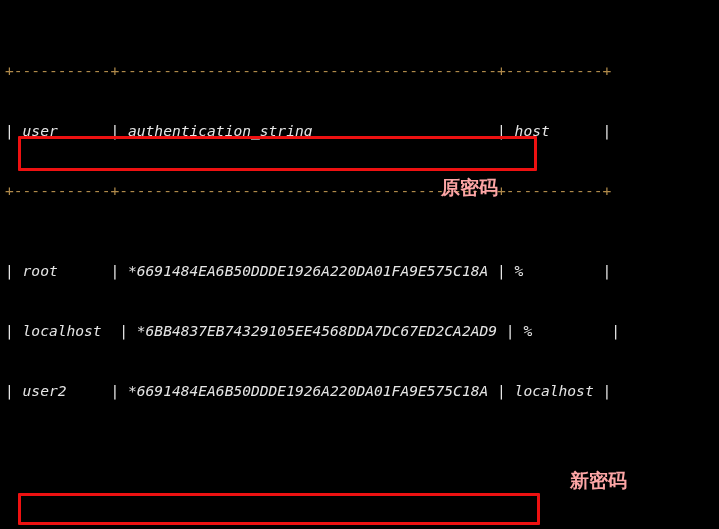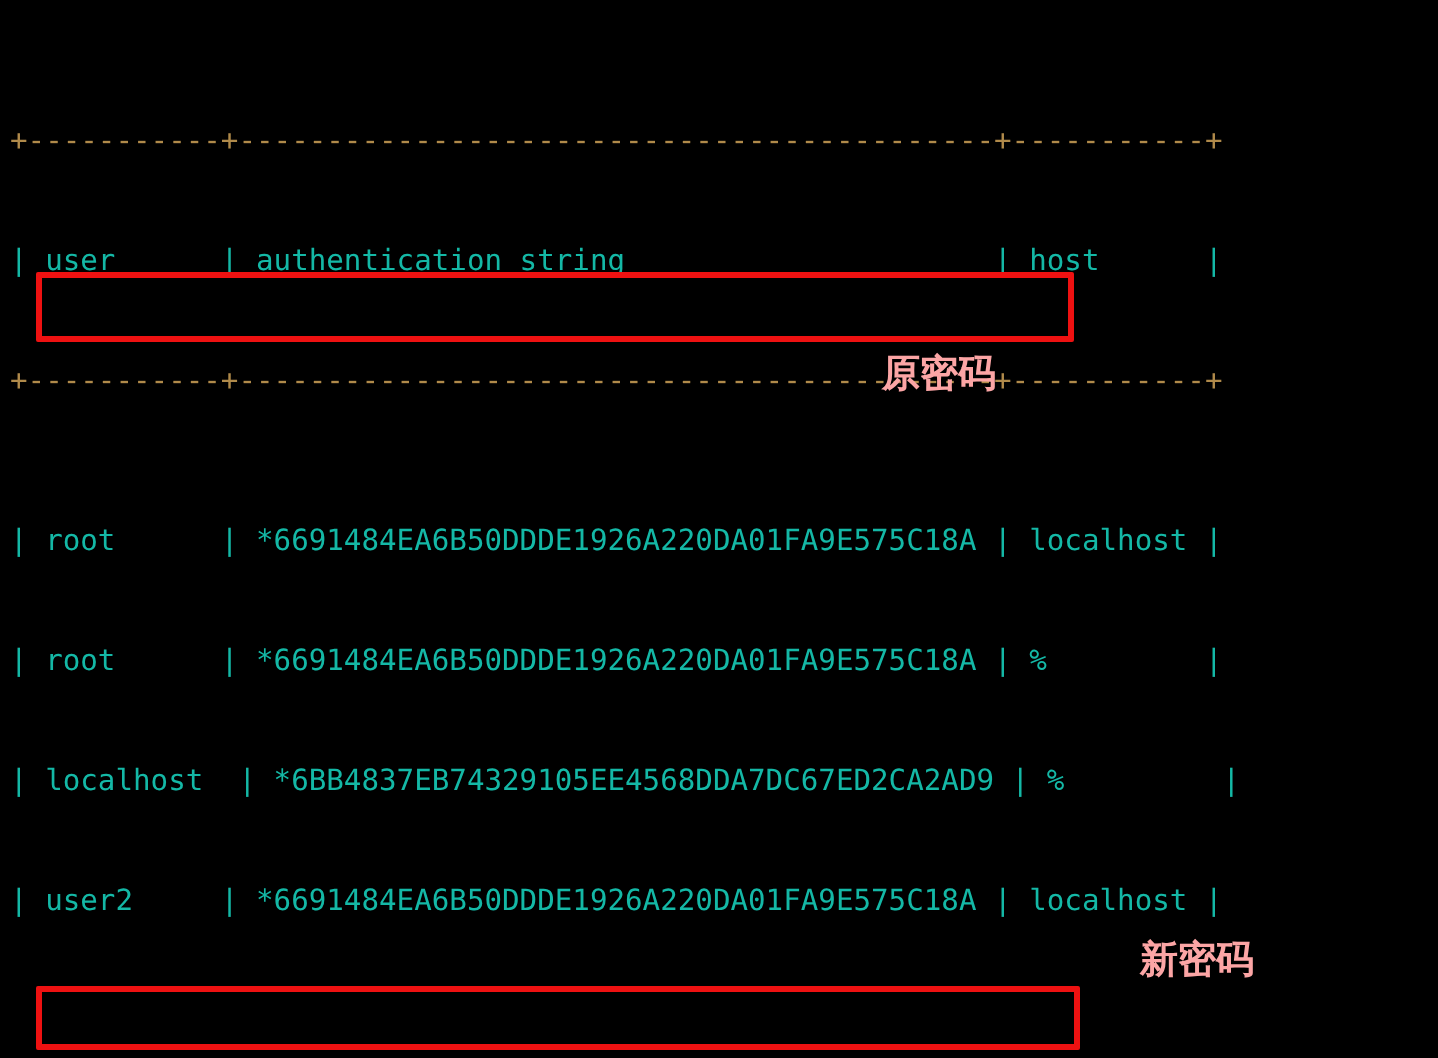--- a/index.html
+++ b/index.html
@@ -34,21 +34,22 @@
   }
   .line {
     height: 20px;
     white-space: pre;
     display: block;
   }
   .rule {
     color: #b08a4a;
   }
   .txt {
-    color: #14b8a6;
+    color: #e5e5e5;
+    font-style: italic;
   }
   
   .hlbox {
     position: absolute;
     border: 3px solid #ee1111;
     box-sizing: border-box;
     pointer-events: none;
     border-radius: 1px;
   }
   #box-top {
@@ -86,21 +87,20 @@
 </head>
 <body>
 
 <div id="terminal">
   <div class="screen">
 
     <span class="line rule">+-----------+-------------------------------------------+-----------+</span>
     <span class="line txt">| user      | authentication_string                     | host      |</span>
     <span class="line rule">+-----------+-------------------------------------------+-----------+</span>
 
-    <span class="line txt">| root      | *6691484EA6B50DDDE1926A220DA01FA9E575C18A | localhost |</span>
     <span class="line txt">| root      | *6691484EA6B50DDDE1926A220DA01FA9E575C18A | %         |</span>
     <span class="line txt">| localhost  | *6BB4837EB74329105EE4568DDA7DC67ED2CA2AD9 | %         |</span>
     <span class="line txt">| user2     | *6691484EA6B50DDDE1926A220DA01FA9E575C18A | localhost |</span>
 
     
     
 
     
 
     

